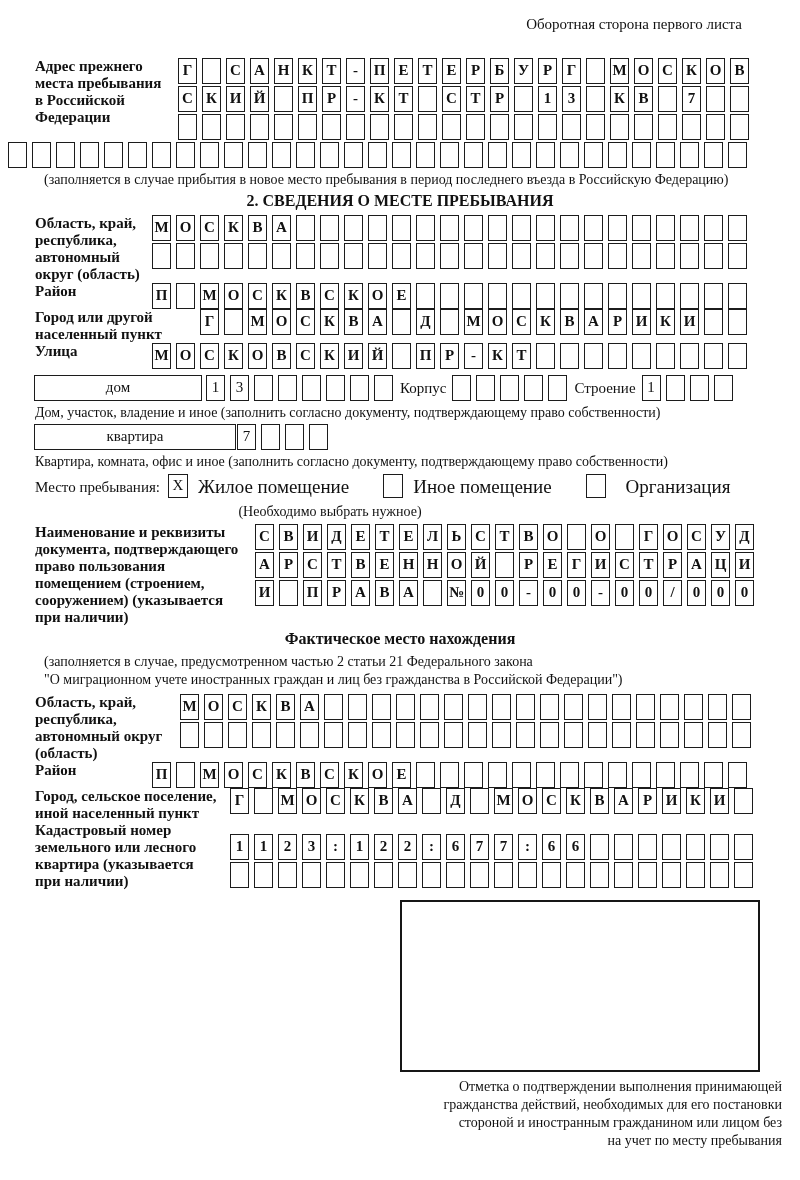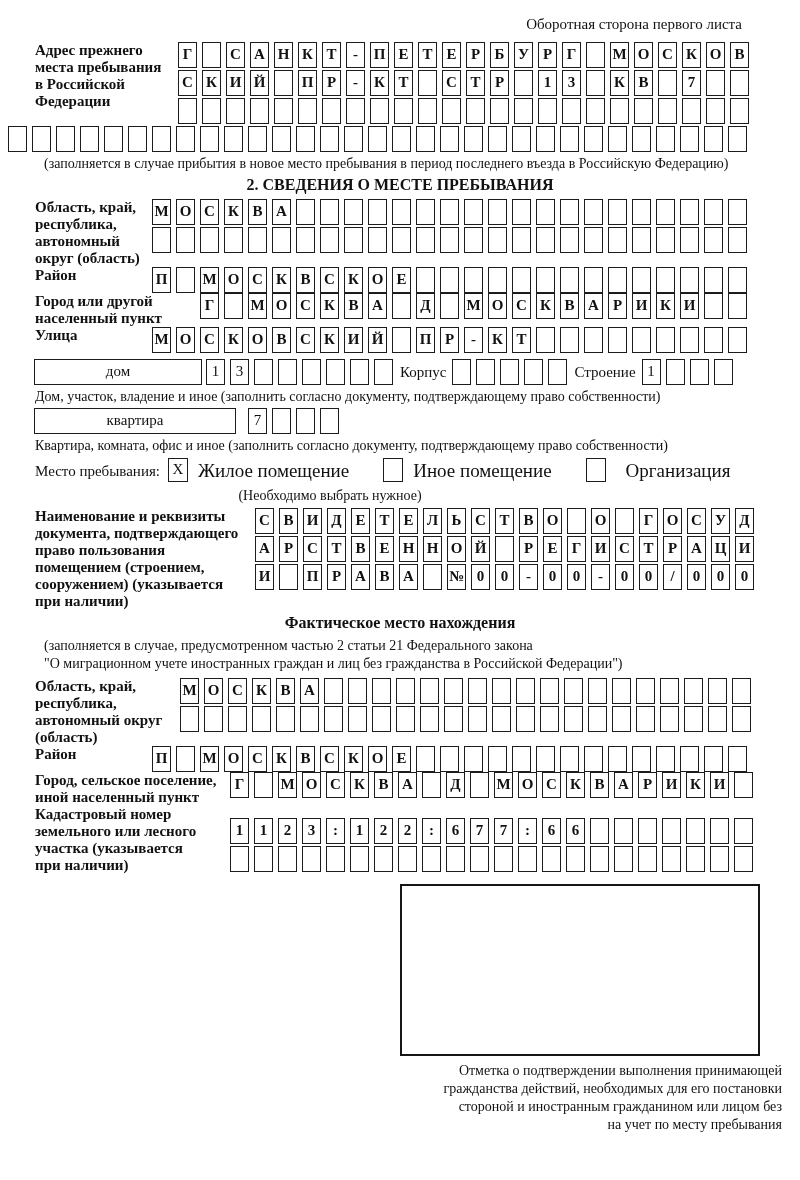--- a/index.html
+++ b/index.html
@@ -4,21 +4,21 @@
 <style>
   html,body{margin:0;padding:0;background:#ffffff;}
   body{
     width:800px;height:1180px;overflow:hidden;
     font-family:"Liberation Serif","DejaVu Serif",serif;
     color:#111;position:relative;
   }
   .page{padding-top:16px;}
   .back-note{
     text-align:right;padding-right:58px;font-size:15px;height:18px;
-    margin-bottom:8px;
+    margin-bottom:24px;
   }
   
   .row{white-space:nowrap;height:26px;line-height:0;}
   .row + .row{margin-top:2px;}
   .cell{
     display:inline-block;box-sizing:border-box;
     width:19px;height:26px;margin-right:5px;
     border:1.6px solid #1c1c1c;
     text-align:center;font-size:15px;line-height:23px;
     vertical-align:top;color:#111;
@@ -130,21 +130,21 @@
       <div class="row"><span class="cell">М</span><span class="cell">О</span><span class="cell">С</span><span class="cell">К</span><span class="cell">О</span><span class="cell">В</span><span class="cell">С</span><span class="cell">К</span><span class="cell">И</span><span class="cell">Й</span><span class="cell"></span><span class="cell">П</span><span class="cell">Р</span><span class="cell">-</span><span class="cell">К</span><span class="cell">Т</span><span class="cell"></span><span class="cell"></span><span class="cell"></span><span class="cell"></span><span class="cell"></span><span class="cell"></span><span class="cell"></span><span class="cell"></span><span class="cell"></span></div>
     </div>
   </div>
 
   <div class="houserow">
     <span class="namebox" style="width:168px">дом</span><span class="row inlinerow"><span class="cell">1</span><span class="cell">3</span><span class="cell"></span><span class="cell"></span><span class="cell"></span><span class="cell"></span><span class="cell"></span><span class="cell"></span></span><span class="inline-lbl">Корпус</span><span class="row inlinerow"><span class="cell"></span><span class="cell"></span><span class="cell"></span><span class="cell"></span><span class="cell"></span></span><span class="inline-lbl">Строение</span><span class="row inlinerow"><span class="cell">1</span><span class="cell"></span><span class="cell"></span><span class="cell"></span></span>
   </div>
   <div class="caption caption-left">Дом, участок, владение и иное (заполнить согласно документу, подтверждающему право собственности)</div>
 
   <div class="houserow" style="margin-top:3px">
-    <span class="namebox" style="width:202px;margin-right:12px">квартира</span><span class="row inlinerow"><span class="cell">7</span><span class="cell"></span><span class="cell"></span><span class="cell"></span></span>
+    <span class="namebox" style="width:202px;margin-right:1px">квартира</span><span class="row inlinerow"><span class="cell">7</span><span class="cell"></span><span class="cell"></span><span class="cell"></span></span>
   </div>
   <div class="caption caption-left">Квартира, комната, офис и иное (заполнить согласно документу, подтверждающему право собственности)</div>
 
   <div class="staytype">
     <span class="lbl">Место пребывания:</span><span class="cbox">X</span><span class="opt">Жилое помещение</span><span class="cbox"></span><span class="opt">Иное помещение</span><span class="cbox" style="margin-right:20px"></span><span class="opt">Организация</span>
   </div>
   <div class="caption choose-note">(Необходимо выбрать нужное)</div>
 
   <div class="frow blk">
     <div class="flabel w255">
@@ -193,21 +193,21 @@
       </div>
     <div class="fgrid">
       <div class="row"><span class="cell">Г</span><span class="cell"></span><span class="cell">М</span><span class="cell">О</span><span class="cell">С</span><span class="cell">К</span><span class="cell">В</span><span class="cell">А</span><span class="cell"></span><span class="cell">Д</span><span class="cell"></span><span class="cell">М</span><span class="cell">О</span><span class="cell">С</span><span class="cell">К</span><span class="cell">В</span><span class="cell">А</span><span class="cell">Р</span><span class="cell">И</span><span class="cell">К</span><span class="cell">И</span><span class="cell"></span></div>
     </div>
   </div>
 
   <div class="frow">
     <div class="flabel w230">
         <div>Кадастровый номер</div>
         <div>земельного или лесного</div>
-        <div>участка (указывается</div>
+        <div>квартира (указывается</div>
         <div>при наличии)</div>
       </div>
     <div class="fgrid mt12g">
       <div class="row"><span class="cell">1</span><span class="cell">1</span><span class="cell">2</span><span class="cell">3</span><span class="cell">:</span><span class="cell">1</span><span class="cell">2</span><span class="cell">2</span><span class="cell">:</span><span class="cell">6</span><span class="cell">7</span><span class="cell">7</span><span class="cell">:</span><span class="cell">6</span><span class="cell">6</span><span class="cell"></span><span class="cell"></span><span class="cell"></span><span class="cell"></span><span class="cell"></span><span class="cell"></span><span class="cell"></span></div>
       <div class="row"><span class="cell"></span><span class="cell"></span><span class="cell"></span><span class="cell"></span><span class="cell"></span><span class="cell"></span><span class="cell"></span><span class="cell"></span><span class="cell"></span><span class="cell"></span><span class="cell"></span><span class="cell"></span><span class="cell"></span><span class="cell"></span><span class="cell"></span><span class="cell"></span><span class="cell"></span><span class="cell"></span><span class="cell"></span><span class="cell"></span><span class="cell"></span><span class="cell"></span></div>
     </div>
   </div>
 
   <div class="stampbox"></div>
   <div class="stampnote">

